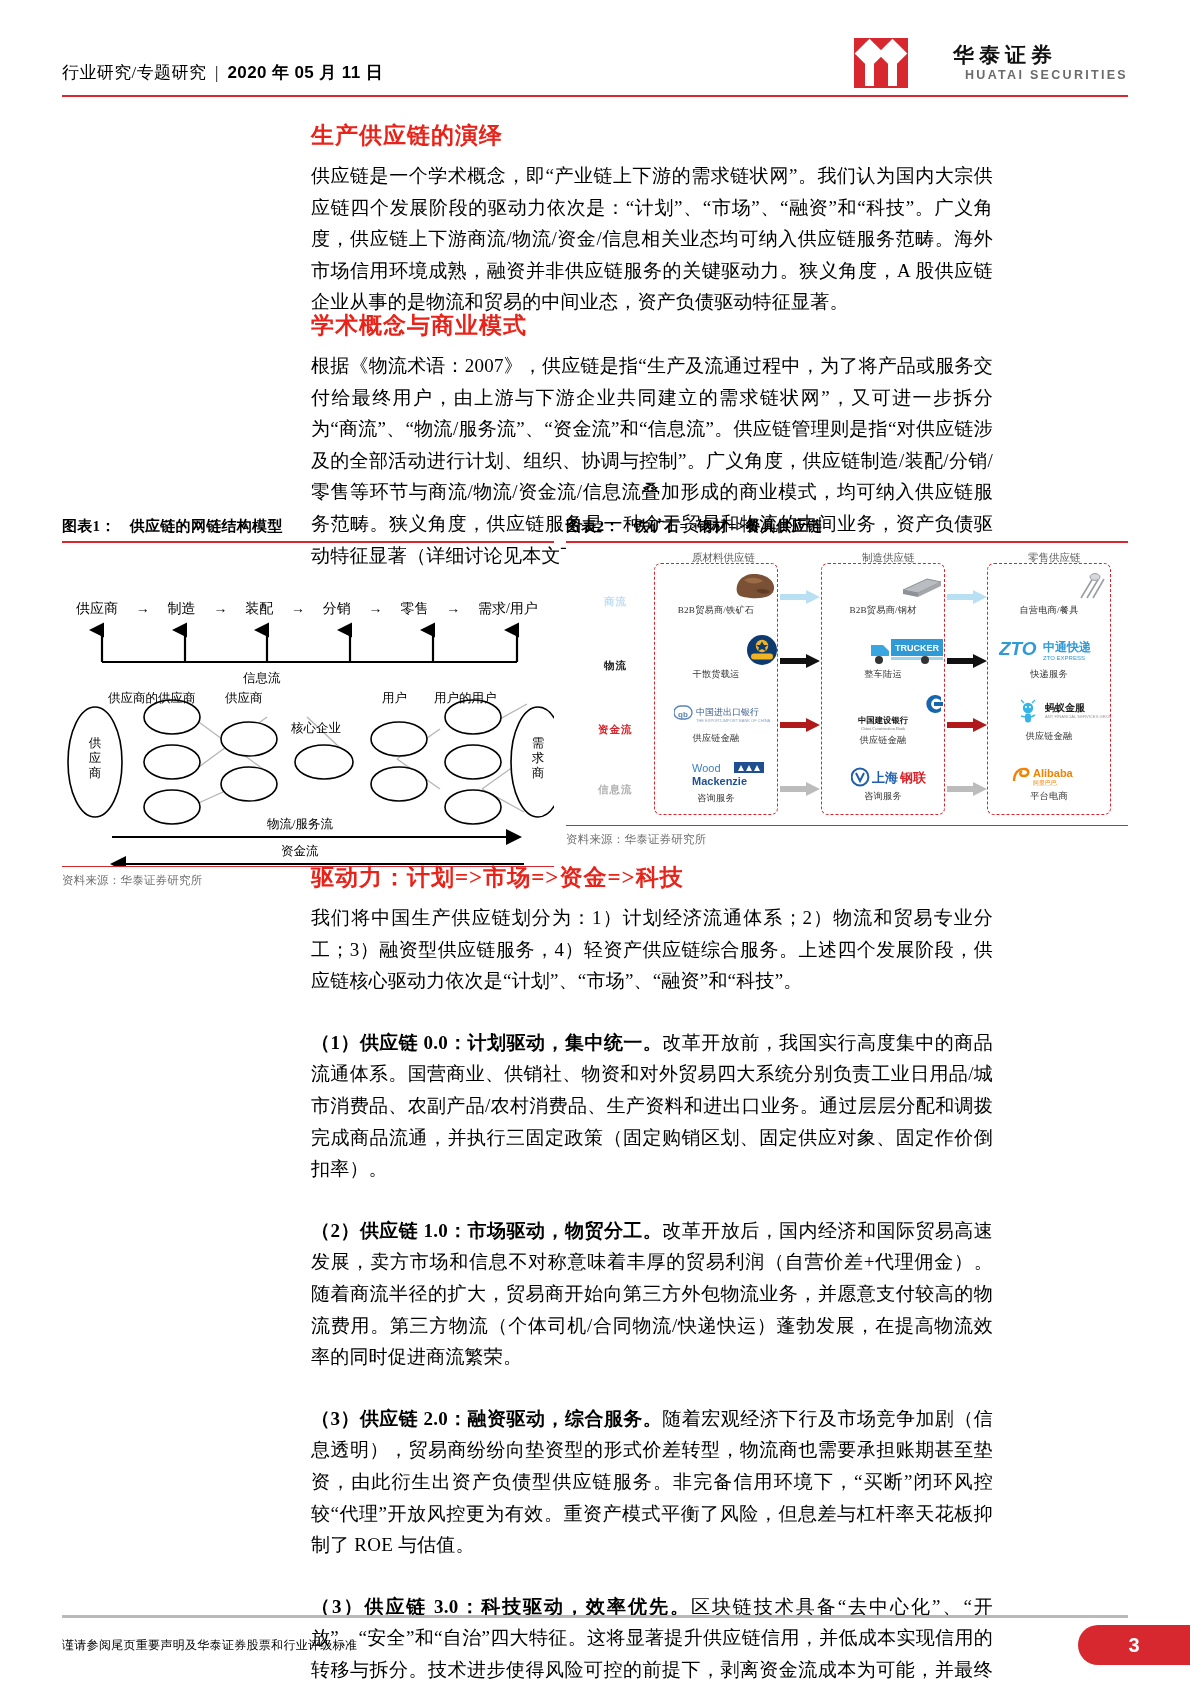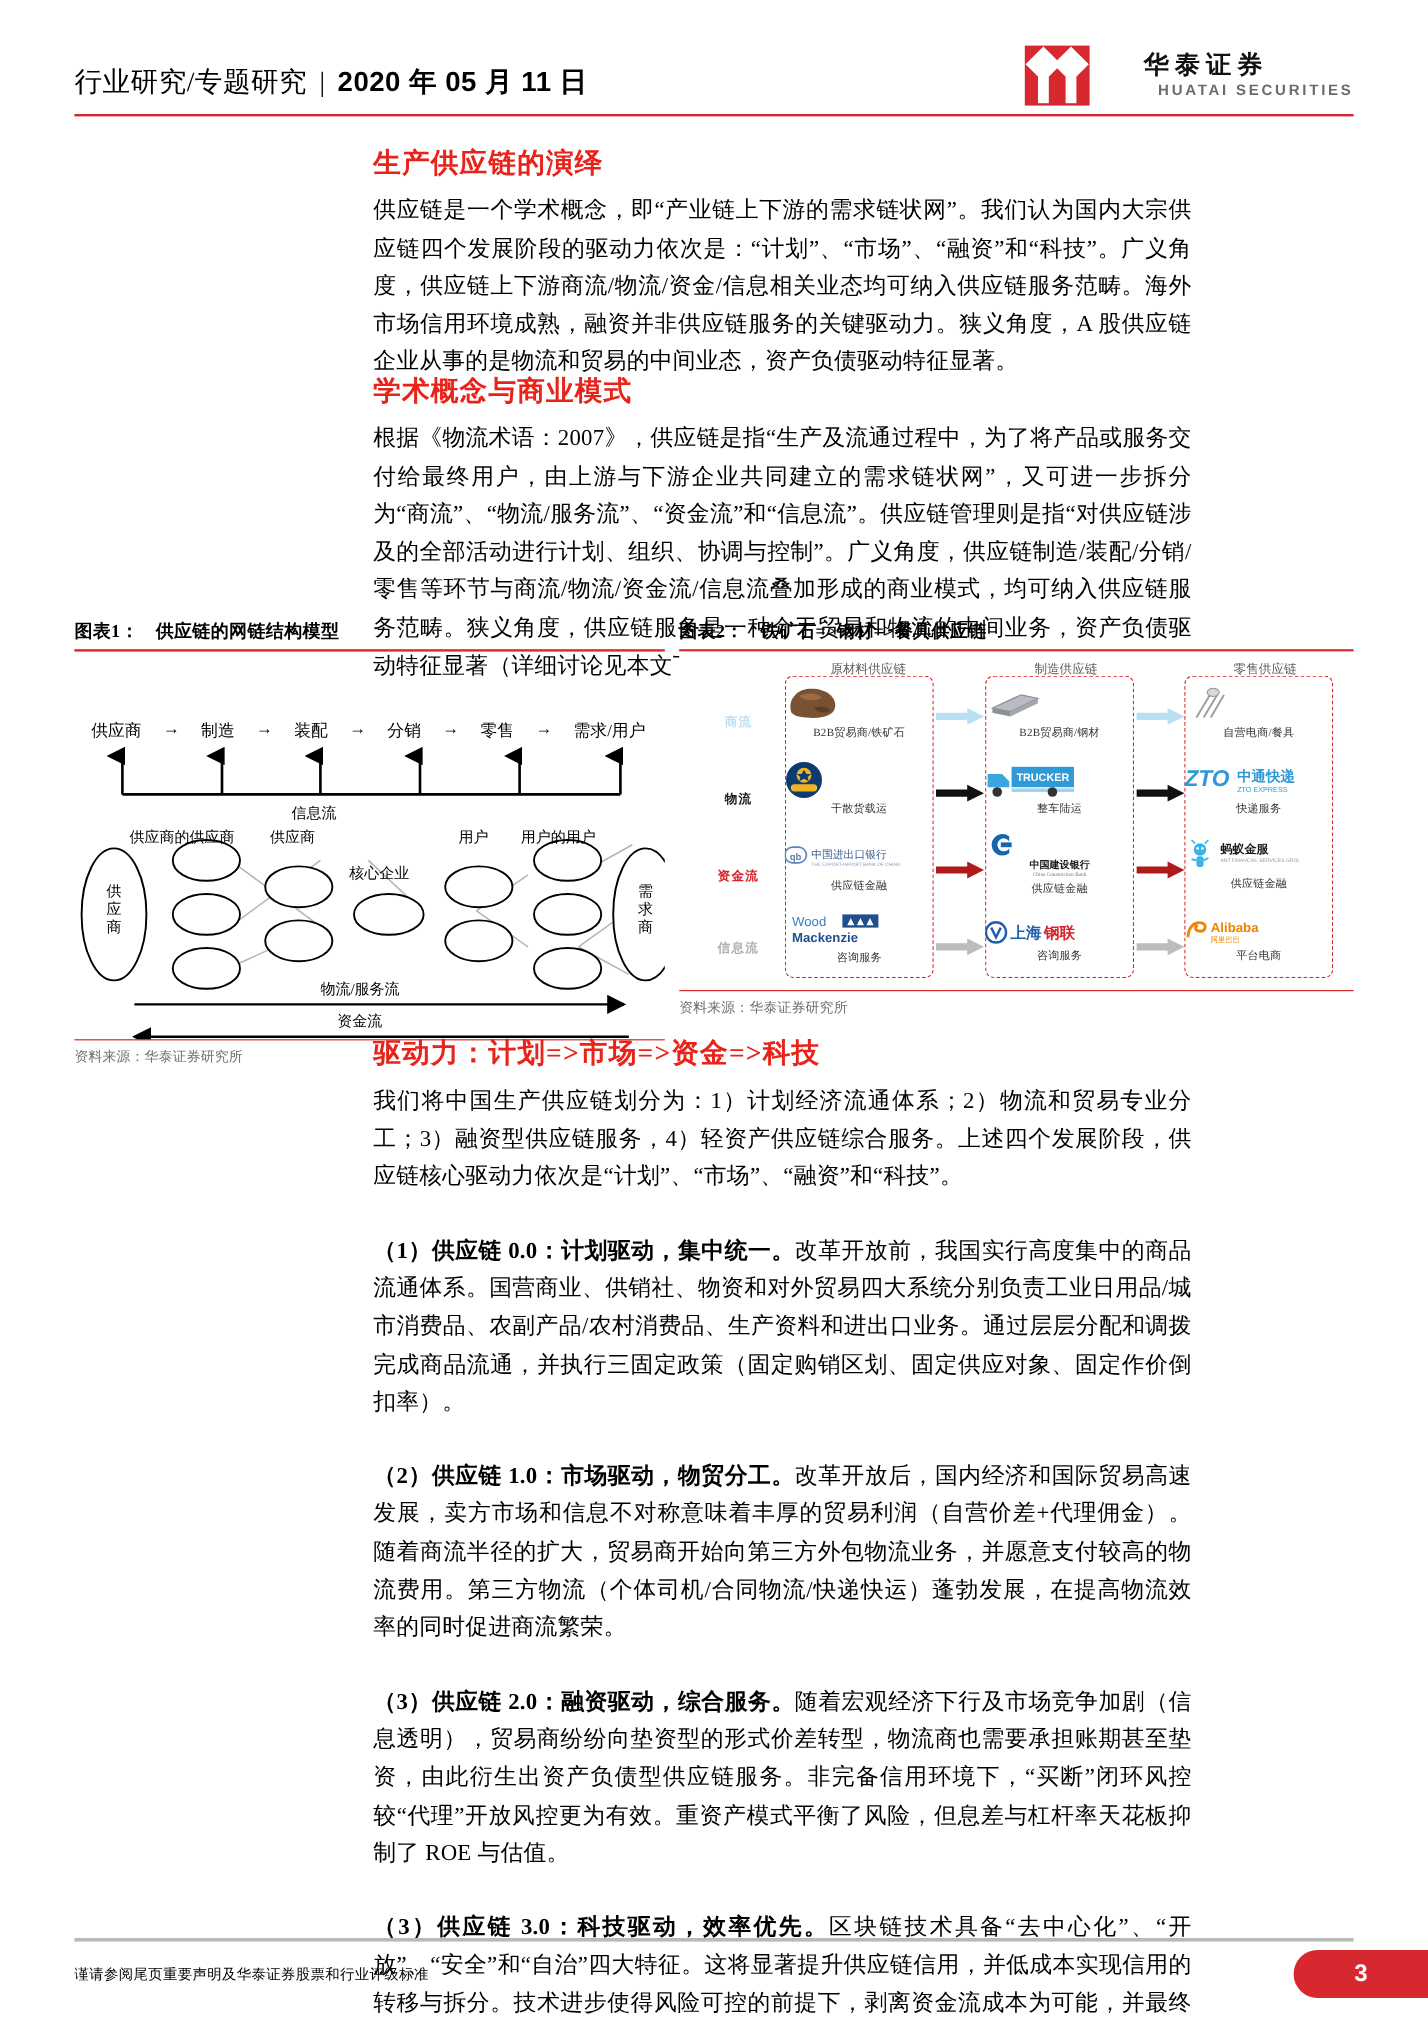--- a/index.html
+++ b/index.html
@@ -18,21 +18,21 @@
   .page-header {
     position: absolute;
     left: 0; top: 0; width: 1190px; height: 112px;
   }
   .header-inner {
     position: absolute;
     left: 62px; top: 30px; width: 1066px; height: 58px;
     display: flex; align-items: flex-end; justify-content: space-between;
   }
   .header-meta {
-    font-size: 23px;
+    font-size: 17px;
     letter-spacing: .4px;
     white-space: nowrap;
     padding-bottom: 4px;
   }
   .header-meta .sep { padding: 0 4px; }
   .header-meta .date { font-family: "Liberation Sans", sans-serif; font-weight: 600; }
 
   .brand { display:flex; align-items:center; gap:9px; }
   .brand-mark {
     width: 54px; height: 50px; background: #d7282f; position: relative; overflow:hidden;
@@ -123,21 +123,21 @@
   .f2 .colhdr {
     position:absolute; font-size:10.5px; color:#5b5b5b; white-space:nowrap;
   }
   .f2 .cell {
     position:absolute; width:124px; text-align:center;
   }
   .f2 .cell .cap {
     font-size:9.2px; color:#333; margin-top:3px; white-space:nowrap; letter-spacing:.2px;
   }
   .f2 .logo {
-    height:30px; display:flex; align-items:center; justify-content:flex-start;
+    height:30px; display:flex; align-items:center; justify-content:flex-end;
   }
   .f2 .dashbox {
     position:absolute; border:1.6px dashed #d8232a; border-radius:7px;
   }
   .f2 .arrowbox { position:absolute; }
 
   
   .footer { position:absolute; left:0; bottom:0; width:1190px; height:90px; }
   .footer-rule {
     position:absolute; left:62px; top:22px; width:1066px; height:3px; background:#b9b9b9;

